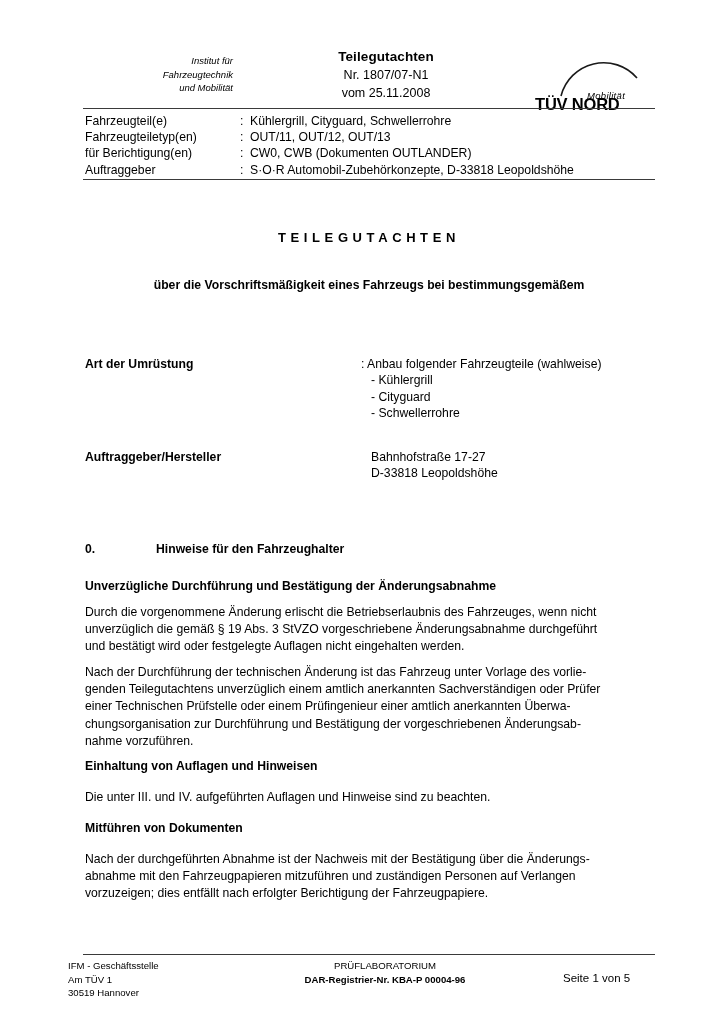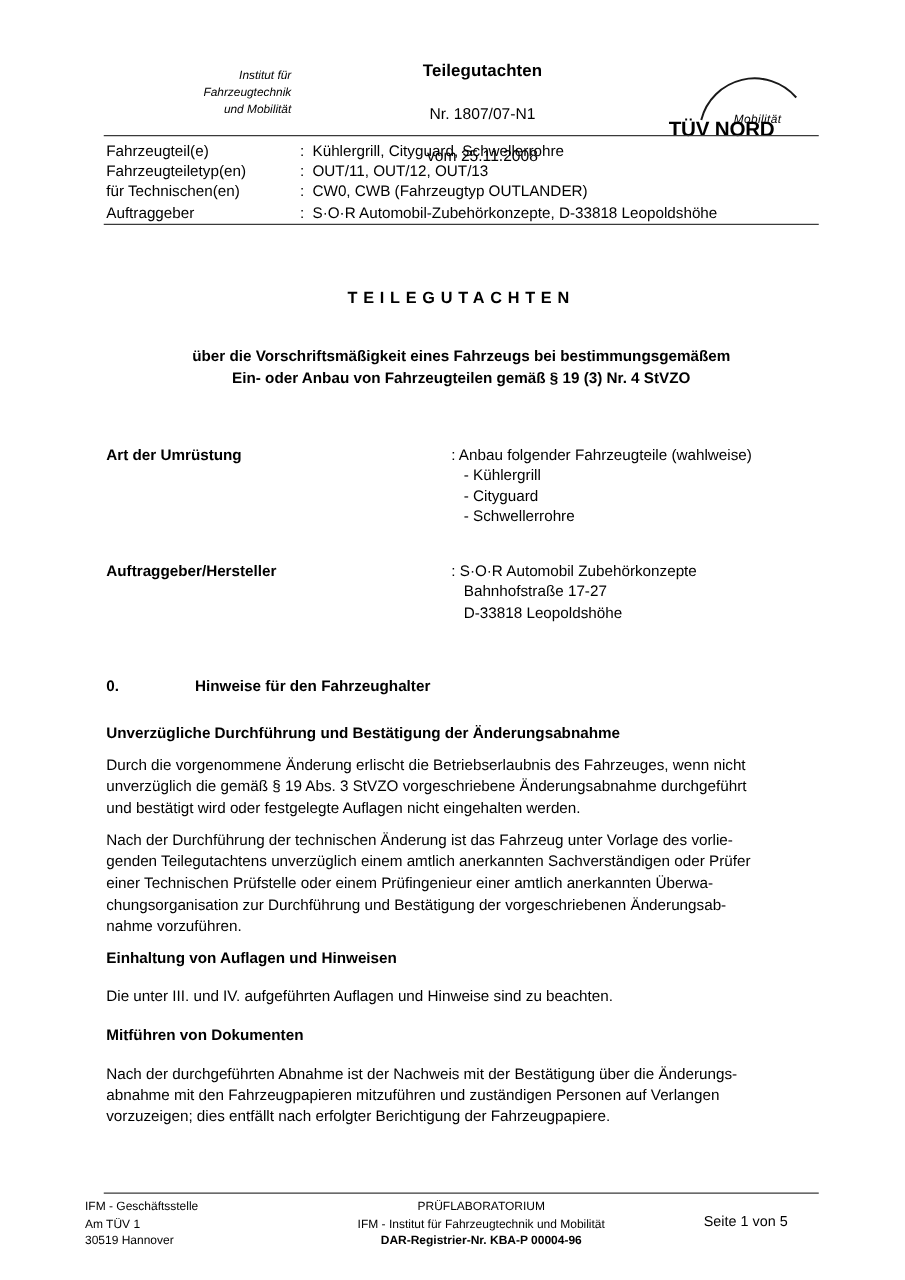--- a/index.html
+++ b/index.html
@@ -50,21 +50,20 @@
   }
   .header-title {
     font-size: 13.5px;
     font-weight: bold;
     line-height: 18px;
     letter-spacing: 0.1px;
   }
   .header-subtitle {
     font-size: 12.5px;
     line-height: 18px;
-    margin-top: 16px;
   }
 
   
   .logo {
     position: absolute;
     left: 428px;
     top: 0px;
     width: 144px;
     height: 58px;
   }
@@ -272,54 +271,52 @@
       <span class="lbl">Fahrzeugteil(e)</span>
       <span class="colon">:</span>
       <span class="val">Kühlergrill, Cityguard, Schwellerrohre</span>
     </div>
     <div class="idrow">
       <span class="lbl">Fahrzeugteiletyp(en)</span>
       <span class="colon">:</span>
       <span class="val">OUT/11, OUT/12, OUT/13</span>
     </div>
     <div class="idrow">
-      <span class="lbl">für Technischen(en)</span>
+      <span class="lbl">für Berichtigung(en)</span>
       <span class="colon">:</span>
-      <span class="val">CW0, CWB (Fahrzeugtyp OUTLANDER)</span>
+      <span class="val">CW0, CWB (Dokumenten OUTLANDER)</span>
     </div>
     <div class="idrow">
       <span class="lbl">Auftraggeber</span>
       <span class="colon">:</span>
       <span class="val">S·O·R Automobil-Zubehörkonzepte, D-33818 Leopoldshöhe</span>
     </div>
   </div>
 
   <div class="rule rule-bottom"></div>
 
   <div class="doc-title">TEILEGUTACHTEN</div>
 
   <div class="doc-sub">
     <div>über die Vorschriftsmäßigkeit eines Fahrzeugs bei bestimmungsgemäßem</div>
-    <div>Ein- oder Anbau von Fahrzeugteilen gemäß § 19 (3) Nr. 4 StVZO</div>
   </div>
 
   <div class="field field-umruestung">
     <div class="fl">Art der Umrüstung</div>
     <div class="fv">
       <div class="line">: Anbau folgender Fahrzeugteile (wahlweise)</div>
       <div class="line ind">- Kühlergrill</div>
       <div class="line ind">- Cityguard</div>
       <div class="line ind">- Schwellerrohre</div>
     </div>
   </div>
 
   <div class="field field-auftrag">
     <div class="fl">Auftraggeber/Hersteller</div>
     <div class="fv">
-      <div class="line">: S·O·R Automobil Zubehörkonzepte</div>
       <div class="line ind">Bahnhofstraße 17-27</div>
       <div class="line ind">D-33818 Leopoldshöhe</div>
     </div>
   </div>
 
   <div class="sec-num">0.</div>
   <div class="sec-title">Hinweise für den Fahrzeughalter</div>
 
   <div class="h-bold h-unverz">Unverzügliche Durchführung und Bestätigung der Änderungsabnahme</div>
 
@@ -355,20 +352,19 @@
 
   <div class="footer">
     <div class="footer-left">
       <div>IFM - Geschäftsstelle</div>
       <div>Am TÜV 1</div>
       <div>30519 Hannover</div>
     </div>
 
     <div class="footer-center">
       <div>PRÜFLABORATORIUM</div>
-      <div>IFM - Institut für Fahrzeugtechnik und Mobilität</div>
       <div class="bold">DAR-Registrier-Nr. KBA-P 00004-96</div>
     </div>
 
     <div class="footer-right">Seite 1 von 5</div>
   </div>
 
 </div>
 
 </body></html>

